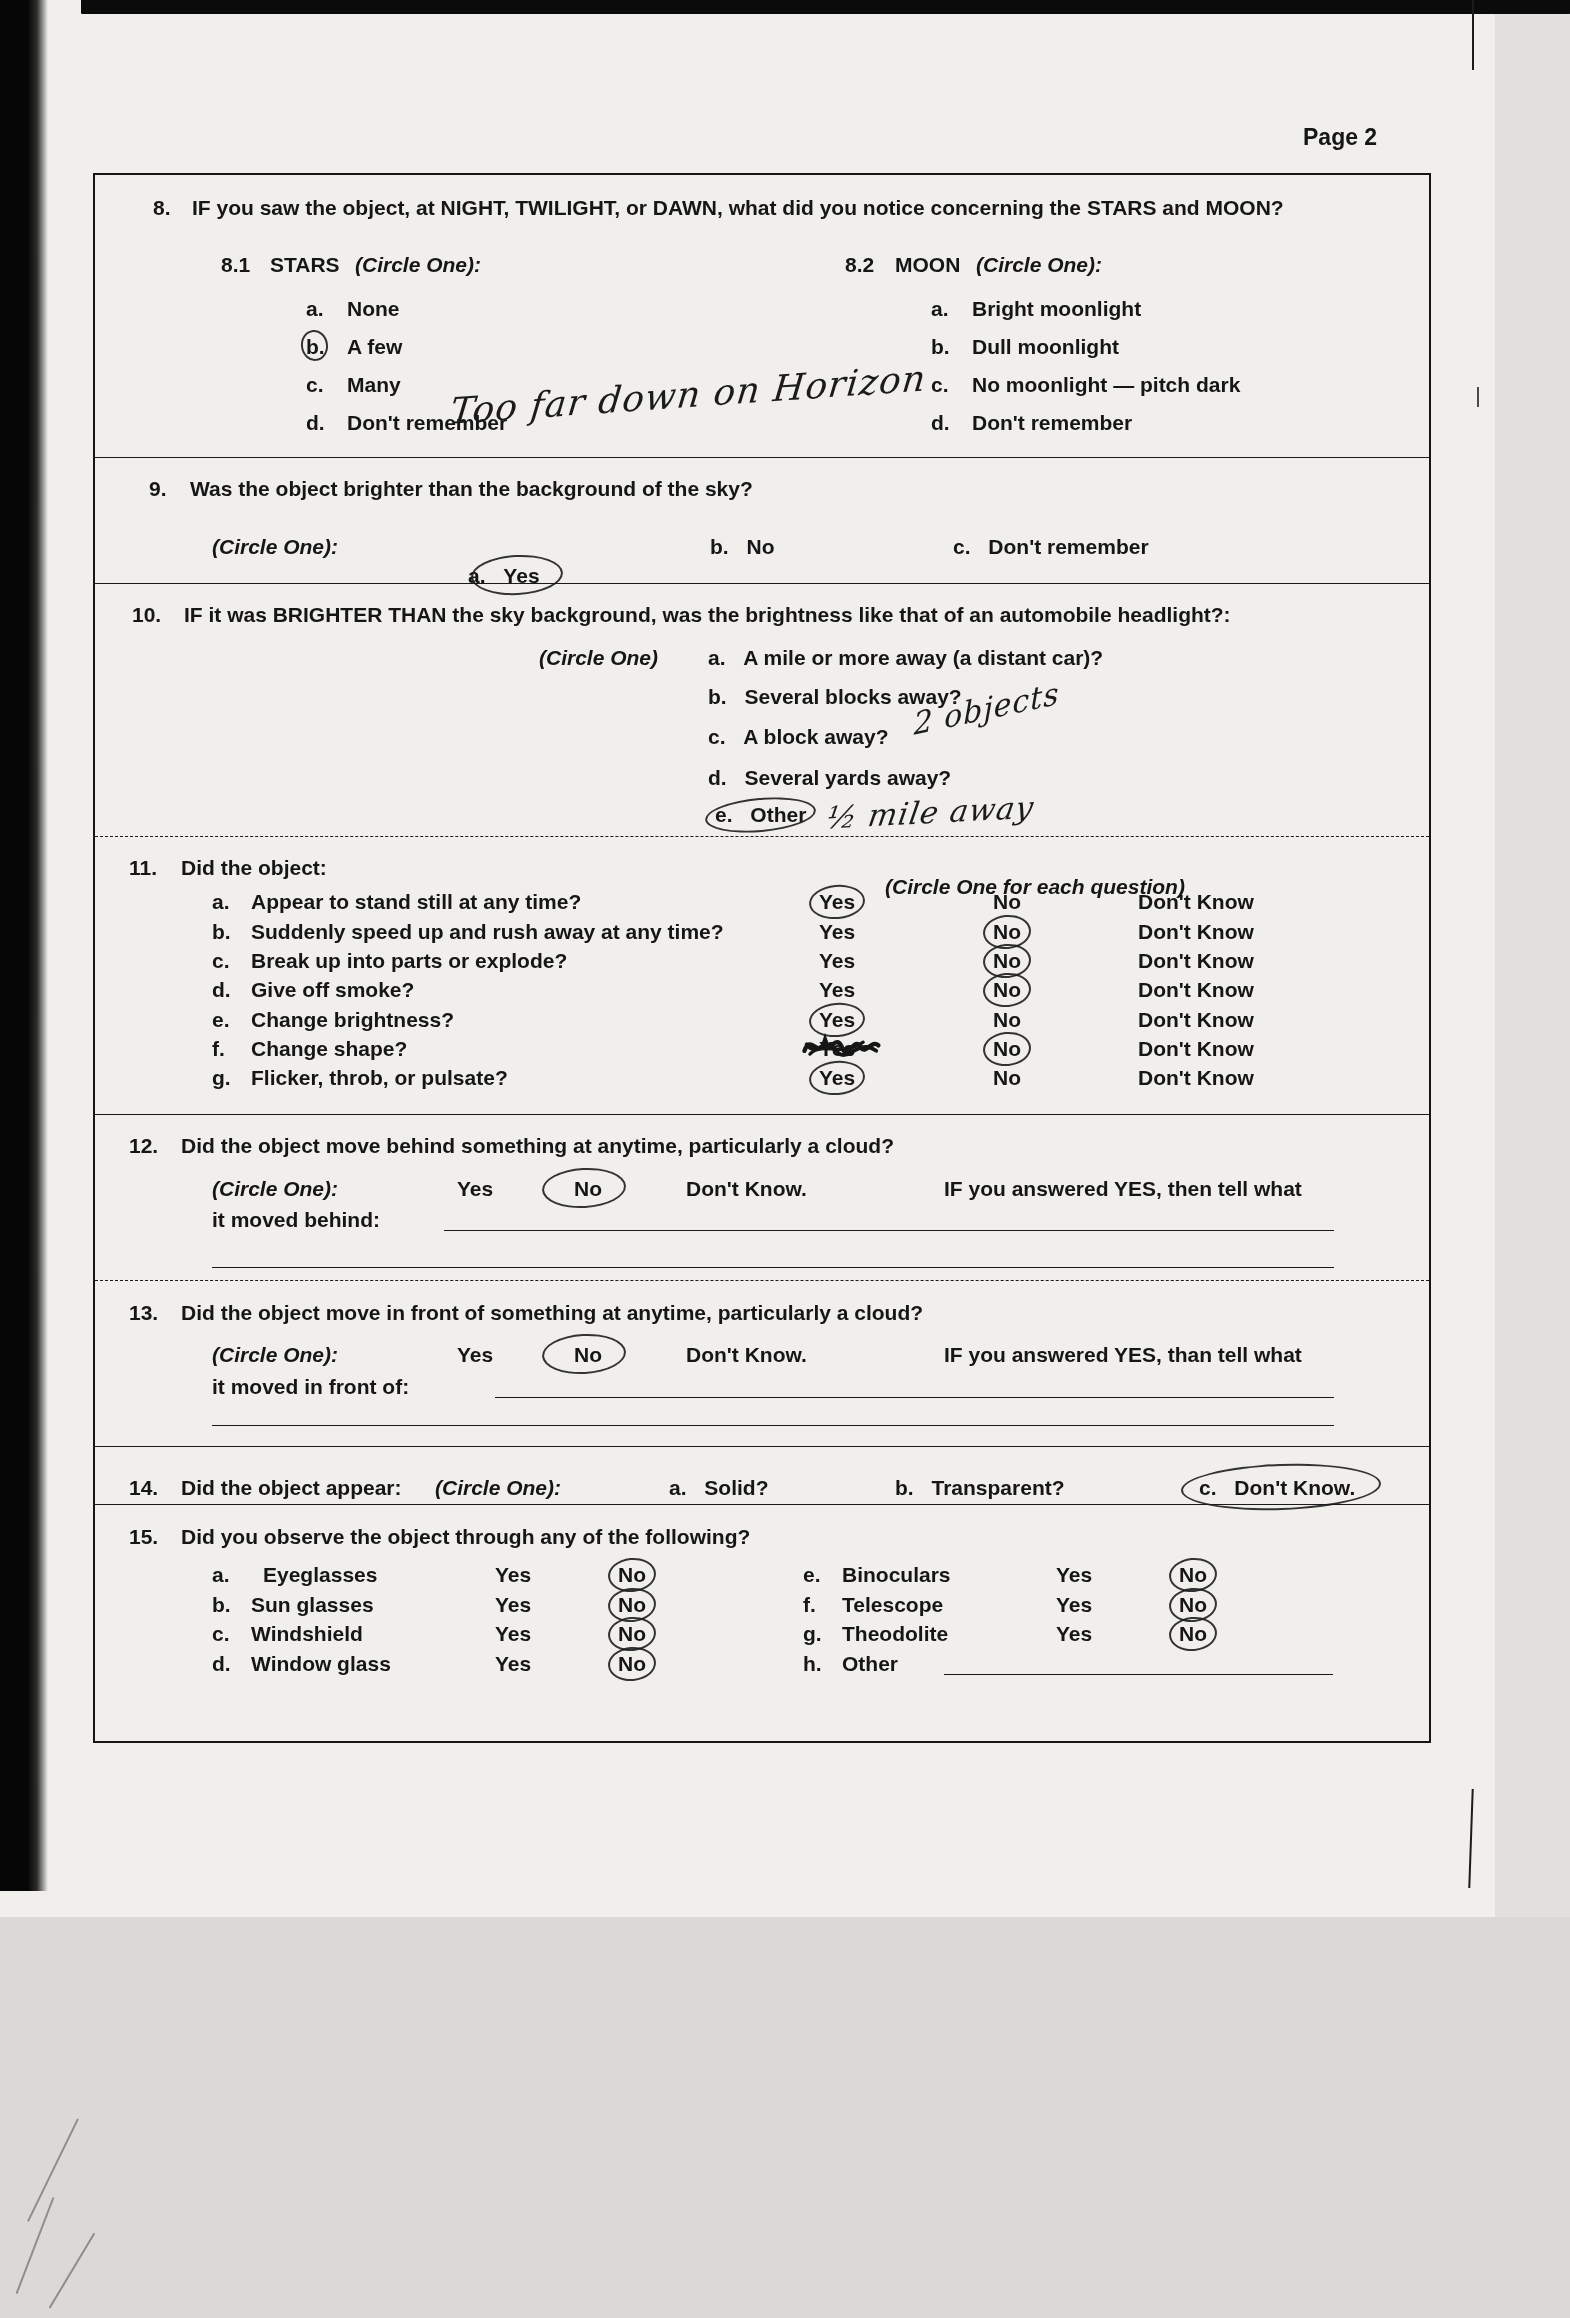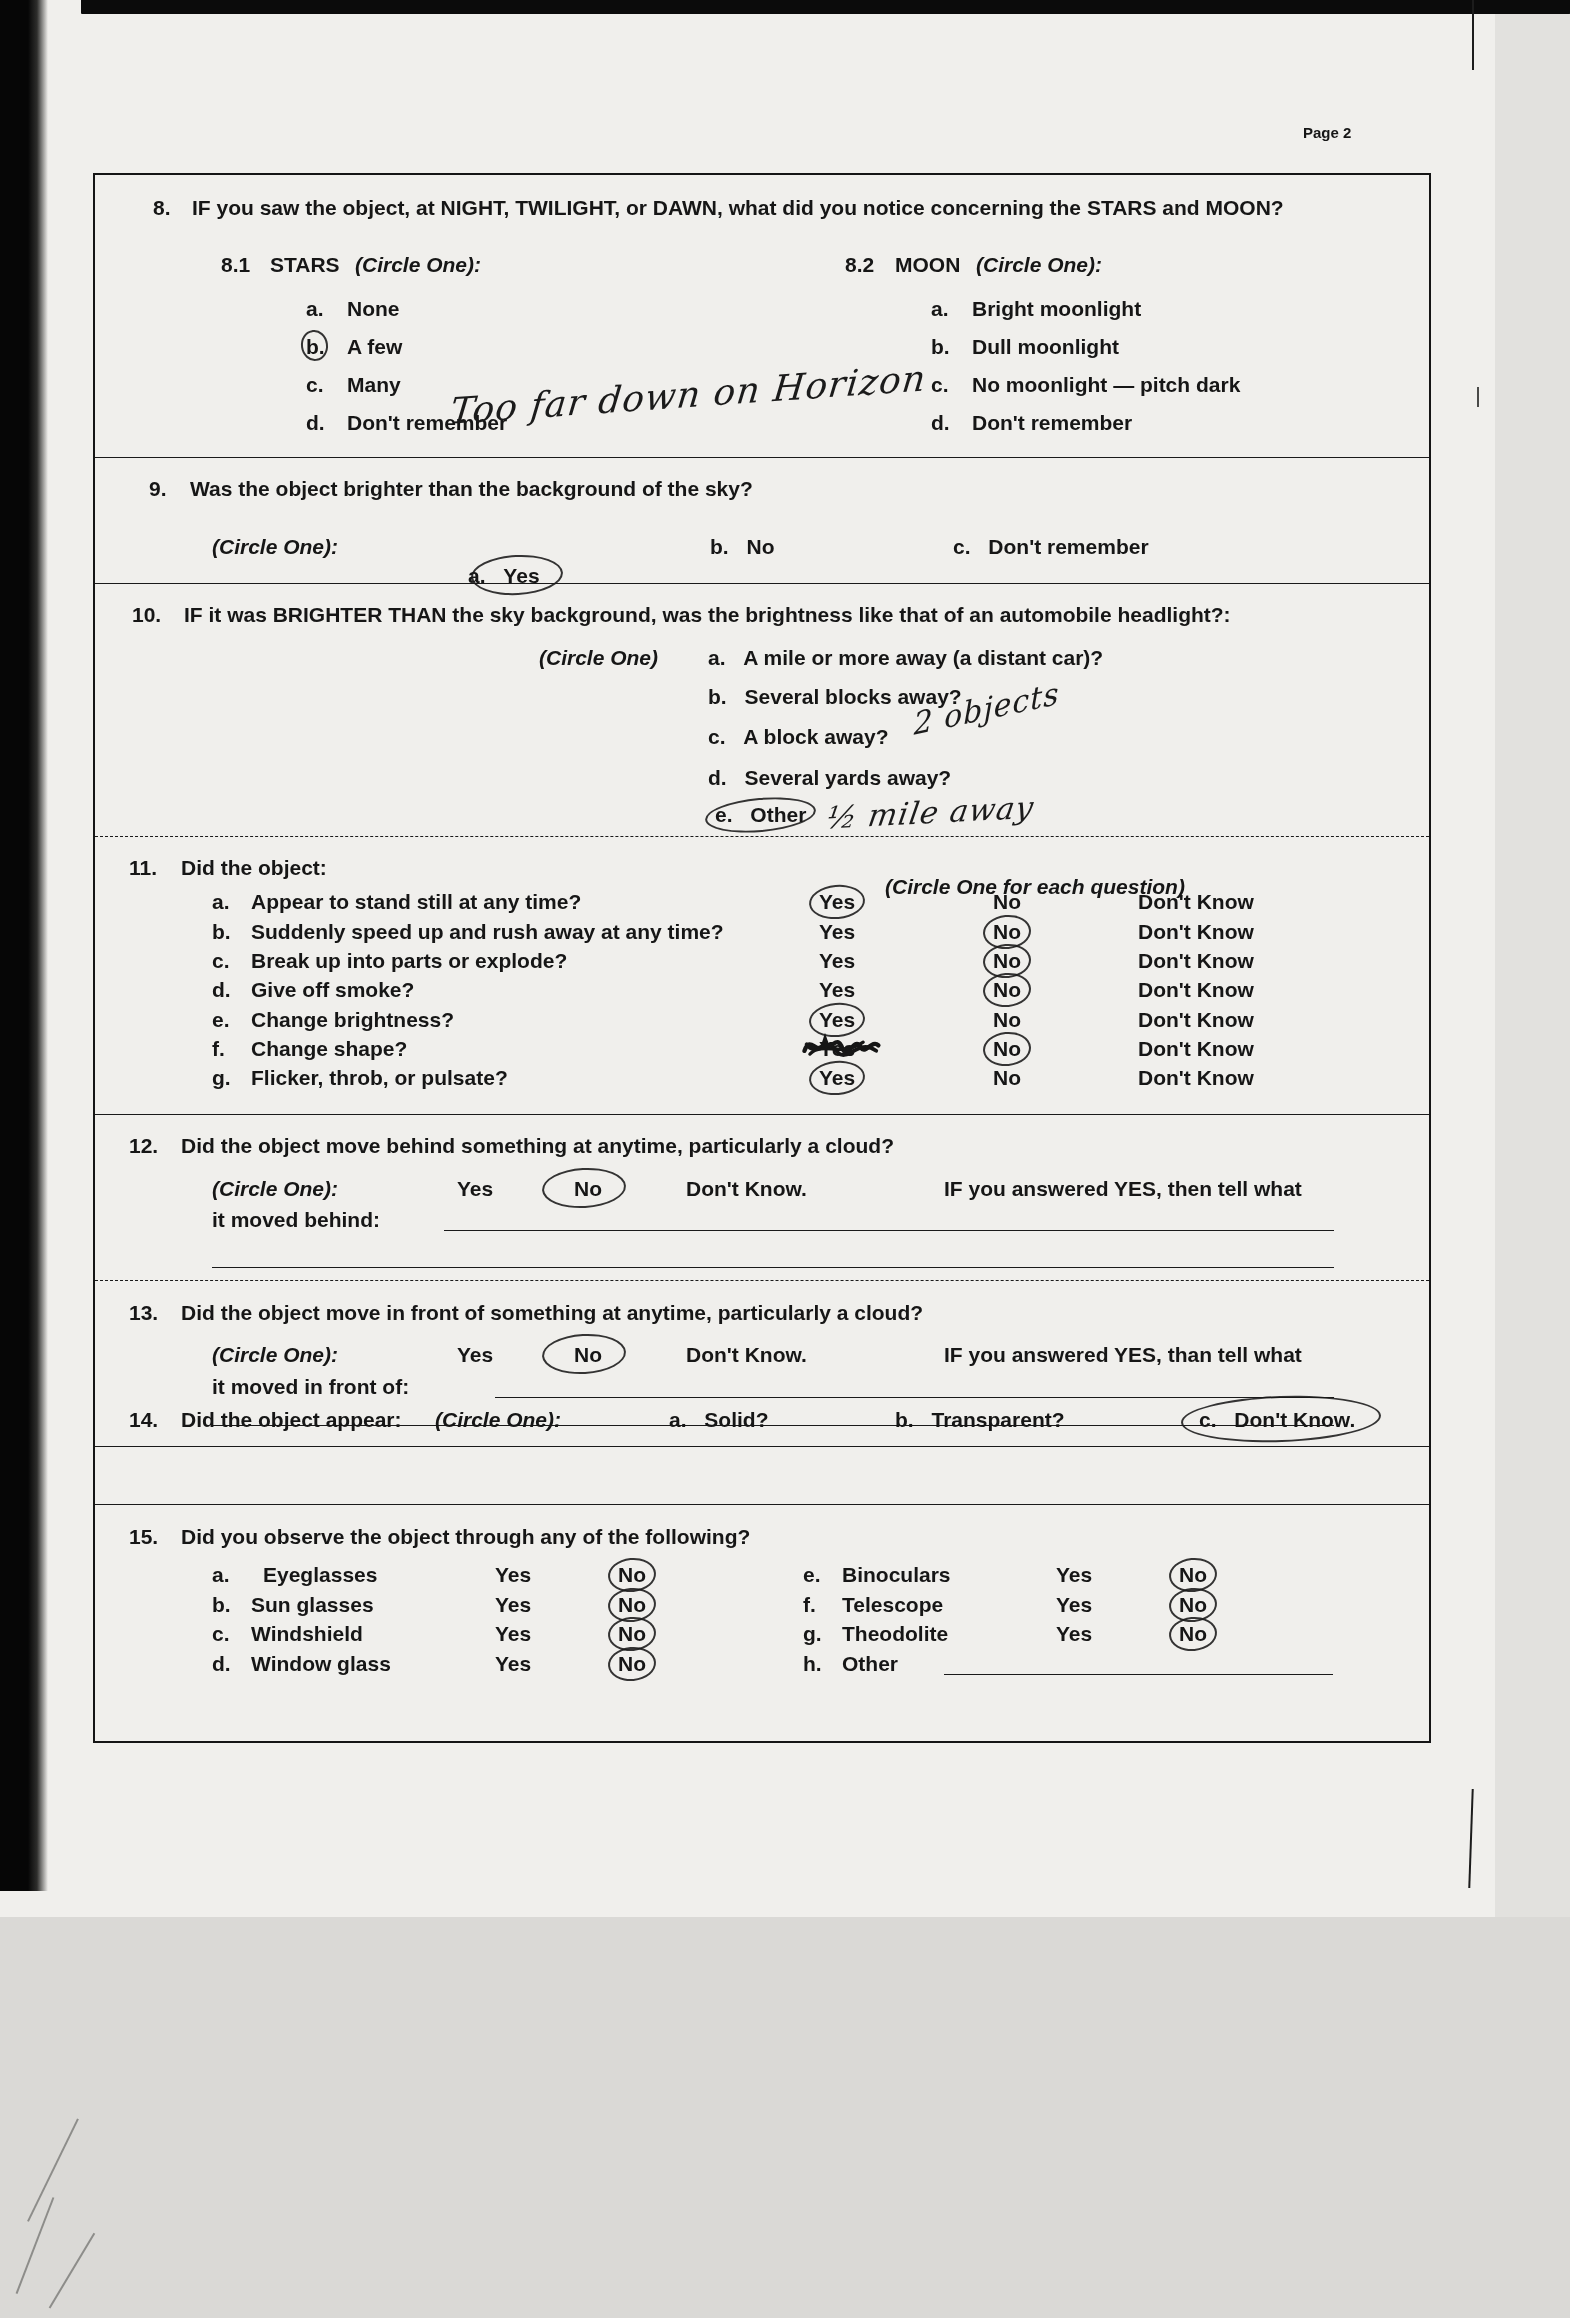--- a/index.html
+++ b/index.html
@@ -42,21 +42,21 @@
 <div class="abs" style="left:1495px;top:0;width:76px;height:1917px;background:#e2e1de;"></div>
 <div class="abs" style="left:0;top:0;width:48px;height:1891px;background:linear-gradient(to right,#060606 0 28px,#2e2e2c 37px,rgba(60,60,58,0) 48px);"></div>
 <div class="abs" style="left:81px;top:0;width:1490px;height:14px;background:#0b0b0b;border-radius:0 0 2.2px 1.1px;"></div>
 <div class="abs" style="left:1472px;top:0;width:1.6px;height:70px;background:#1c1c1c;"></div>
 <div class="abs" style="left:1477px;top:387px;width:1.6px;height:19.6px;background:#4a4a48;"></div>
 <div class="abs" style="left:1470px;top:1789px;width:2.2px;height:99px;background:#1c1c1c;transform:rotate(2deg);"></div>
 <div class="scratch" style="left:52px;top:2113px;height:114px;transform:rotate(26deg);"></div>
 <div class="scratch" style="left:34px;top:2194px;height:103px;transform:rotate(21deg);"></div>
 <div class="scratch" style="left:71px;top:2227px;height:87px;transform:rotate(31deg);"></div>
 
-<div class="abs" style="left:1303px;top:124px;font-size:15px;font-weight:bold;">Page 2</div>
+<div class="abs" style="left:1303px;top:124px;font-size:23px;font-weight:bold;">Page 2</div>
 
 <div class="abs" style="left:93px;top:173px;width:1334px;height:1566px;border:2.2px solid #151515;">
 
   <div class="line" style="top:19.6px;">
     <span style="left:58px;">8.</span>
     <span style="left:97px;">IF you saw the object, at NIGHT, TWILIGHT, or DAWN, what did you notice concerning the STARS and MOON?</span>
   </div>
   <div class="line" style="top:77px;">
     <span style="left:126px;">8.1</span>
     <span style="left:175px;">STARS</span>
@@ -252,21 +252,21 @@
     <span style="left:849px;">IF you answered YES, than tell what</span>
   </div>
   <div class="line" style="top:1199px;">
     <span style="left:117px;">it moved in front of:</span>
   </div>
   <div class="fill" style="left:400px;top:1222px;width:839px;"></div>
   <div class="fill" style="left:117px;top:1250px;width:1122px;"></div>
 
   <div class="hr" style="top:1271px;"></div>
 
-  <div class="line" style="top:1232px;padding-left:36px;">
+  <div class="line" style="top:1300px;padding-left:36px;">
     <span style="left:34px;">14.</span>
     <span style="left:86px;">Did the object appear:</span>
     <span class="it" style="left:340px;">(Circle One):</span>
     <span class="grp" style="left:574px;">
       <span class="olt">a.</span>
       <span>Solid?</span>
     </span>
     <span class="grp" style="left:800px;">
       <span class="olt">b.</span>
       <span>Transparent?</span>

